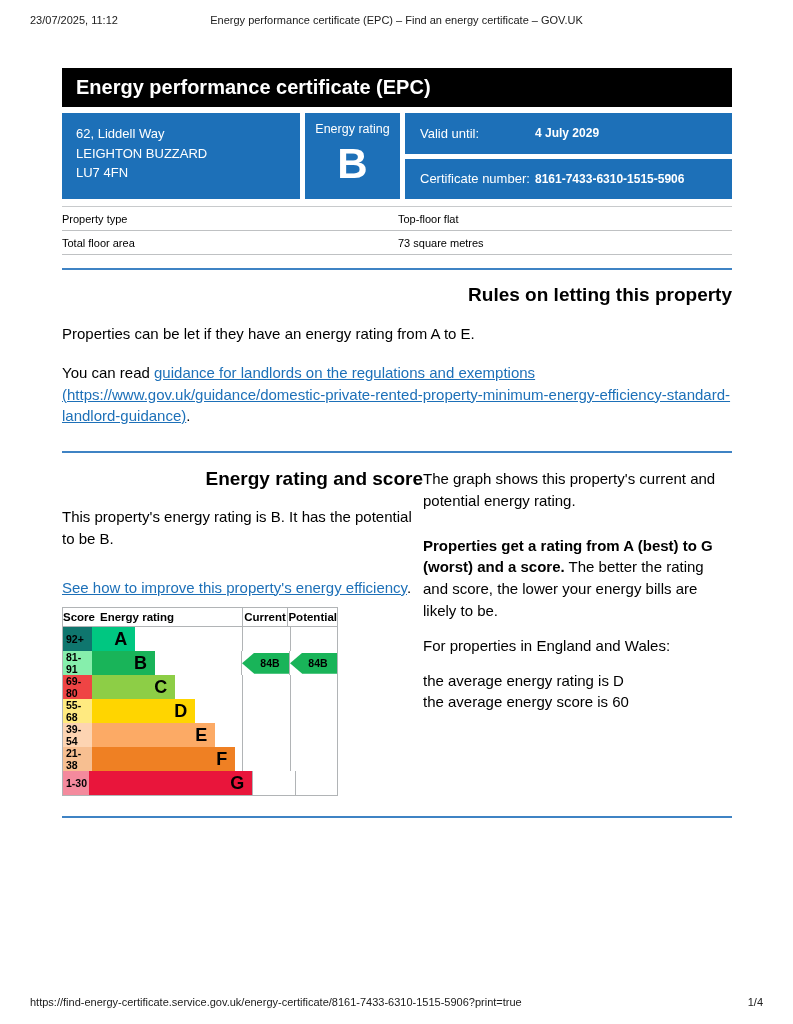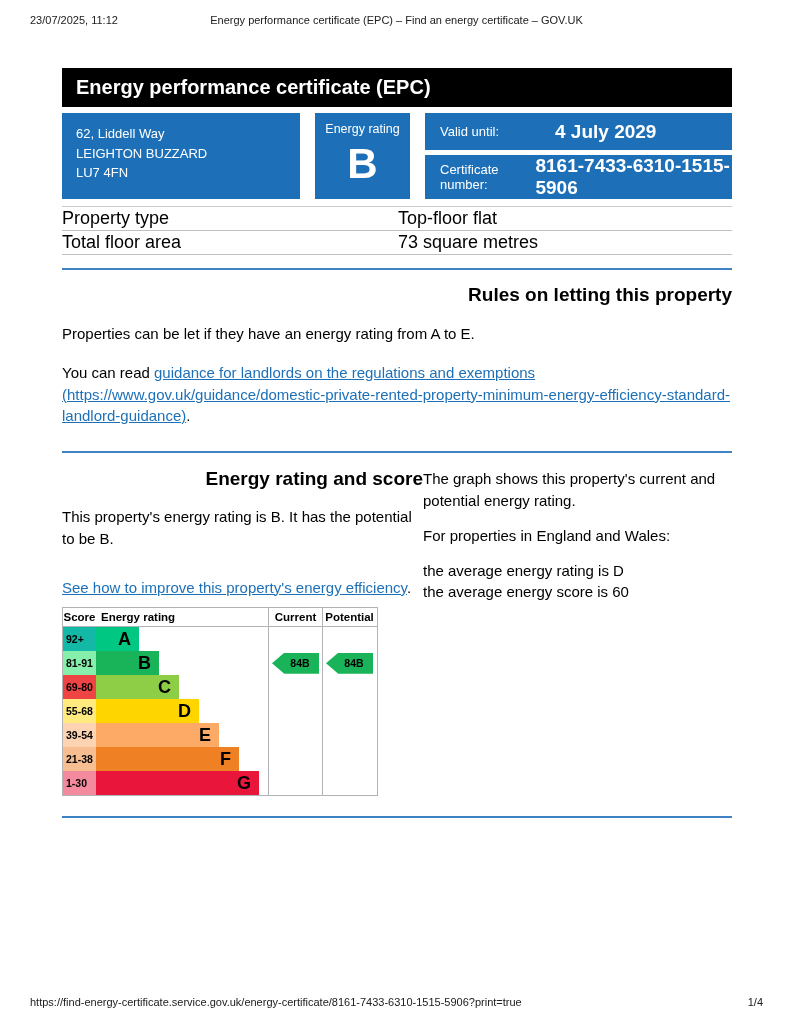--- a/index.html
+++ b/index.html
@@ -18,33 +18,33 @@
   .meta-url { position:absolute; left:30px; bottom:0; }
   .meta-page { position:absolute; right:30px; bottom:0; }
 
   .content { position:absolute; left:62px; top:68px; width:670px; }
 
   .banner {
     background:#000; color:#fff; height:39px; line-height:39px;
     font-size:20px; font-weight:bold; padding-left:14px;
   }
 
-  .summary-row { display:flex; gap:15px; margin-top:6px; height:86px; }
+  .summary-row { display:flex; gap:5px; margin-top:6px; height:86px; }
   .box-blue { background:#1d70b8; color:#fff; }
   .address-box { width:238px; padding:11px 14px; font-size:13px; line-height:1.5; }
   .energy-box { width:95px; text-align:center; padding-top:9px; }
   .energy-box .er-label { font-size:12.5px; }
   .energy-box .er-letter { font-size:42px; font-weight:bold; line-height:1.35; }
   .validity-col { flex:1; display:flex; flex-direction:column; gap:5px; }
   .validity-box { flex:1; display:flex; align-items:center; padding-left:15px; font-size:13px; }
   .validity-box .v-label { width:115px; }
-  .validity-box .v-value { font-weight:bold; font-size:19px; }
+  .validity-box .v-value { font-weight:bold; font-size:12px; }
 
   .prop-table { margin-top:7px; border-top:1px solid #c8cacc; }
-  .prop-row { display:flex; height:24px; align-items:center; border-bottom:1px solid #bfc1c3; font-size:18px; }
+  .prop-row { display:flex; height:24px; align-items:center; border-bottom:1px solid #bfc1c3; font-size:11px; }
   .prop-label { width:336px; }
 
   .rule-blue { height:2px; background:#3f83c4; border:none; }
   .rule-1 { margin-top:13px; }
   .rule-2 { margin-top:24px; }
   .rule-3 { margin-top:20px; }
 
   h2.section-heading { font-size:19px; font-weight:bold; margin-top:14px;text-align:right; }
   .para { font-size:15px; line-height:1.45; }
   .letting-p1 { margin-top:17px; }
@@ -56,21 +56,21 @@
   .col-right { width:309px; margin-left:0; }
   .rating-para { margin-top:16px; }
   .improve-link-para { margin-top:27px; }
   .right-p1 { margin-top:0; }
   .right-p2 { margin-top:23px; }
   .right-p3 { margin-top:13px; }
   .right-p4 { margin-top:15px; line-height:1.35; }
   .bold { font-weight:bold; }
 
   
-  .epc-chart { width:316px; margin-top:9px; border:1px solid #b1b4b6; }
+  .epc-chart { width:276px; margin-top:9px; border:1px solid #b1b4b6; }
   .epc-header { display:flex; height:19px; border-bottom:1px solid #b1b4b6; font-size:11.5px; font-weight:bold; align-items:center; }
   .epc-h-score { width:33px; text-align:center; }
   .epc-h-rating { width:172px; padding-left:5px; }
   .epc-h-current, .epc-h-potential { width:54px; text-align:center; border-left:1px solid #b1b4b6; height:100%; line-height:18px; }
   .epc-row { display:flex; height:24px; }
   .epc-score-cell { width:33px; display:flex; align-items:center; padding-left:3px; font-size:10.5px; font-weight:bold; }
   .epc-rating-cell { width:172px; }
   .epc-bar { height:100%; display:flex; align-items:center; justify-content:flex-end; padding-right:8px; font-size:18px; font-weight:bold; color:#000; }
   .epc-cur-cell, .epc-pot-cell { width:54px; border-left:1px solid #b1b4b6; height:100%; display:flex; align-items:center; justify-content:center; }
   .epc-arrow {
@@ -143,21 +143,21 @@
 
       <div class="epc-chart">
         <div class="epc-header">
           <span class="epc-h-score">Score</span>
           <span class="epc-h-rating">Energy rating</span>
           <span class="epc-h-current">Current</span>
           <span class="epc-h-potential">Potential</span>
         </div>
         <div id="epc-rows">
             <div class="epc-row">
-              <div class="epc-score-cell" style="background: #14b8a6;">92+</div>
+              <div class="epc-score-cell" style="background: #0f766e;">92+</div>
               <div class="epc-rating-cell">
                 <div class="epc-bar" style="width: 43px; background: rgb(0, 199, 129);">A</div>
               </div>
               <div class="epc-cur-cell"></div>
               <div class="epc-pot-cell"></div>
             </div>
             <div class="epc-row">
               <div class="epc-score-cell" style="background: #86efac;">81-91</div>
               <div class="epc-rating-cell">
                 <div class="epc-bar" style="width: 63px; background: rgb(25, 180, 89);">B</div>
@@ -214,20 +214,21 @@
               </div>
               <div class="epc-cur-cell"></div>
               <div class="epc-pot-cell"></div>
             </div>
           </div>
       </div>
     </div>
 
     <div class="col-right">
       <p class="para right-p1">The graph shows this property's current and potential energy rating.</p>
+      <p class="para right-p2"><span class="bold">Properties get a rating from A (best) to G (worst) and a score.</span><span> The better the rating and score, the lower your energy bills are likely to be.</span></p>
       <p class="para right-p3">For properties in England and Wales:</p>
       <div class="para right-p4">
         <div>the average energy rating is D</div>
         <div>the average energy score is 60</div>
       </div>
     </div>
   </div>
 
   <hr class="rule-blue rule-3">
 </div>

